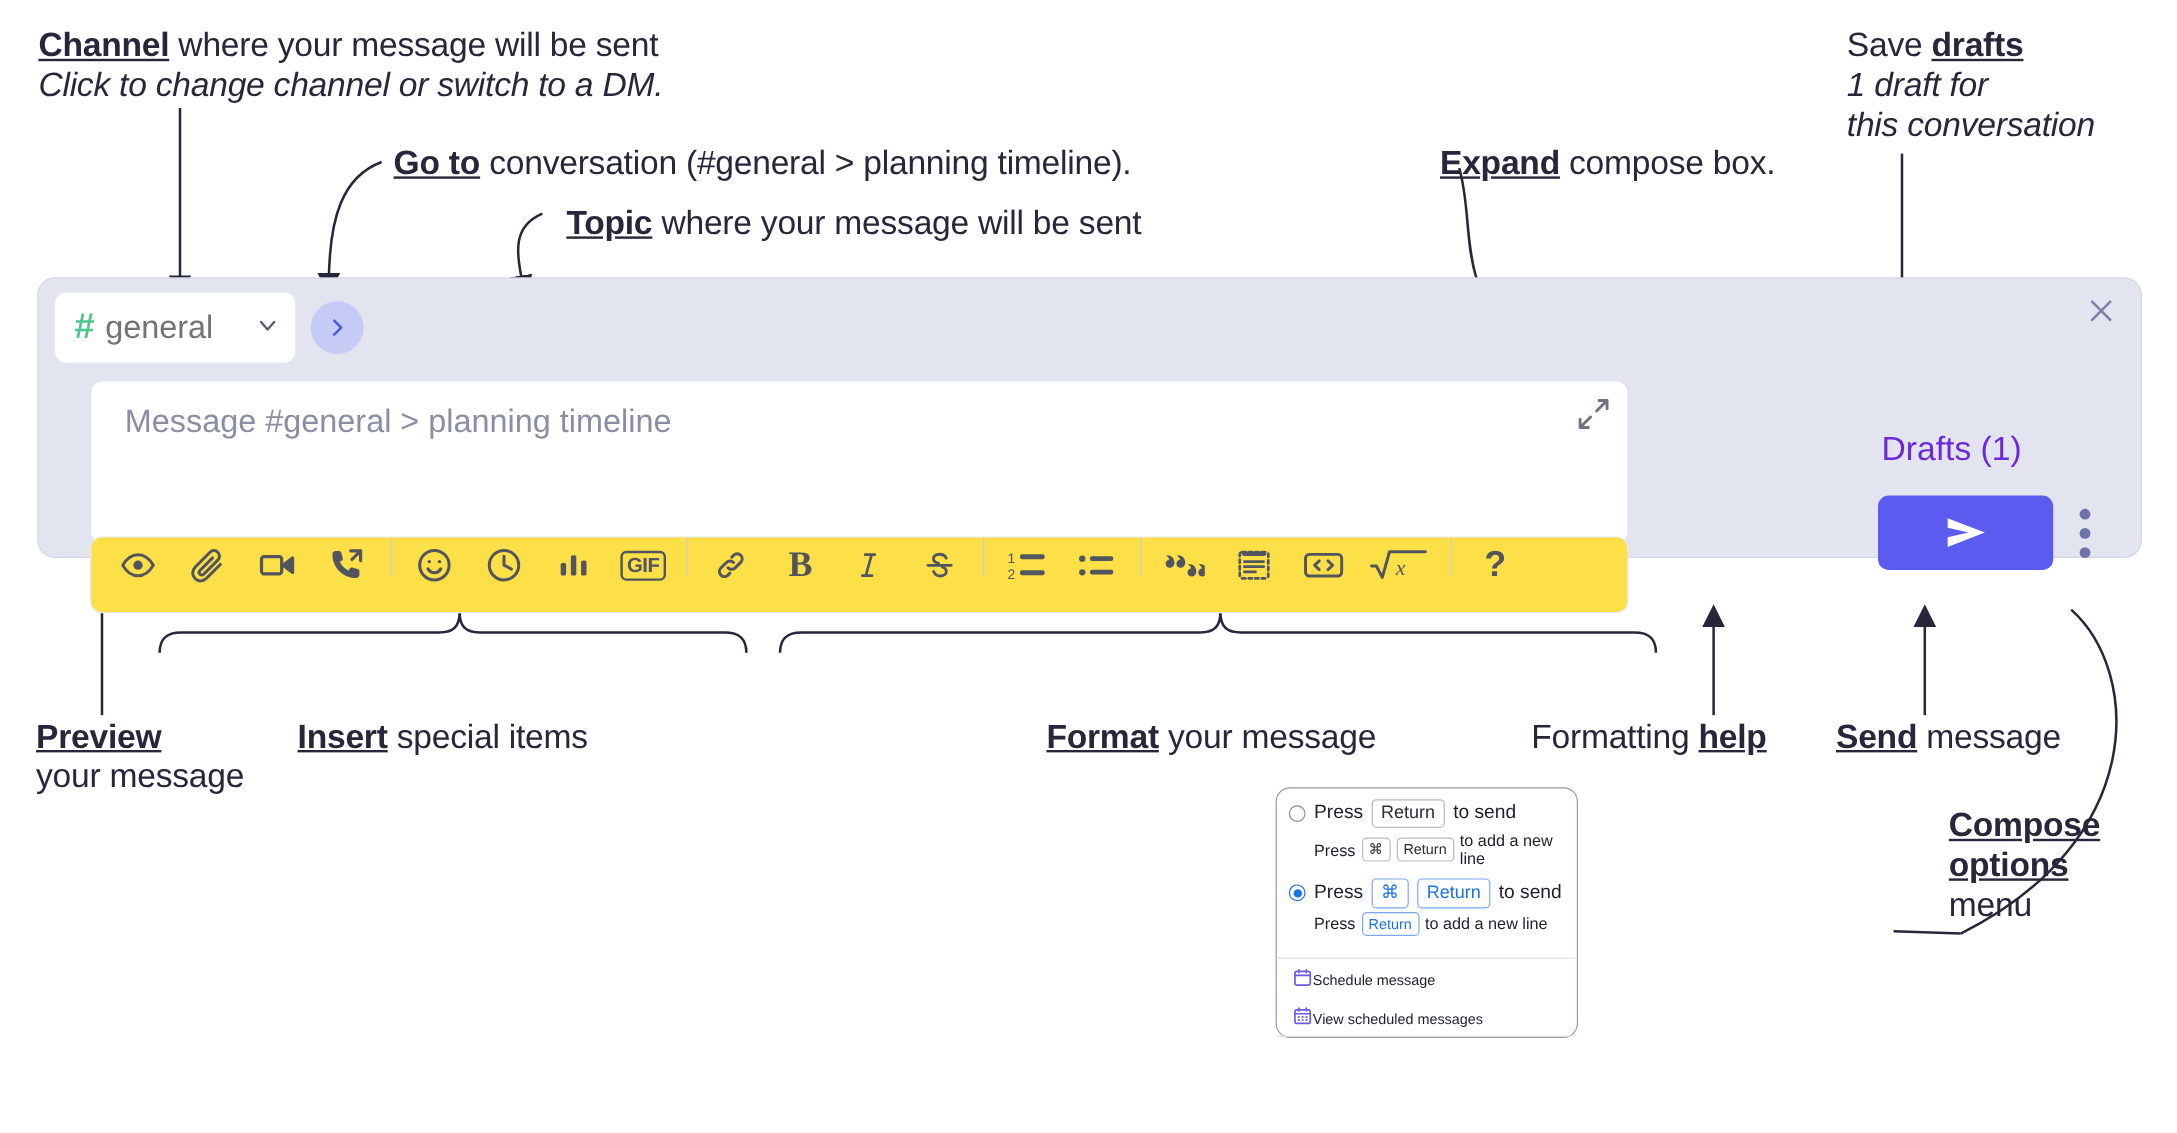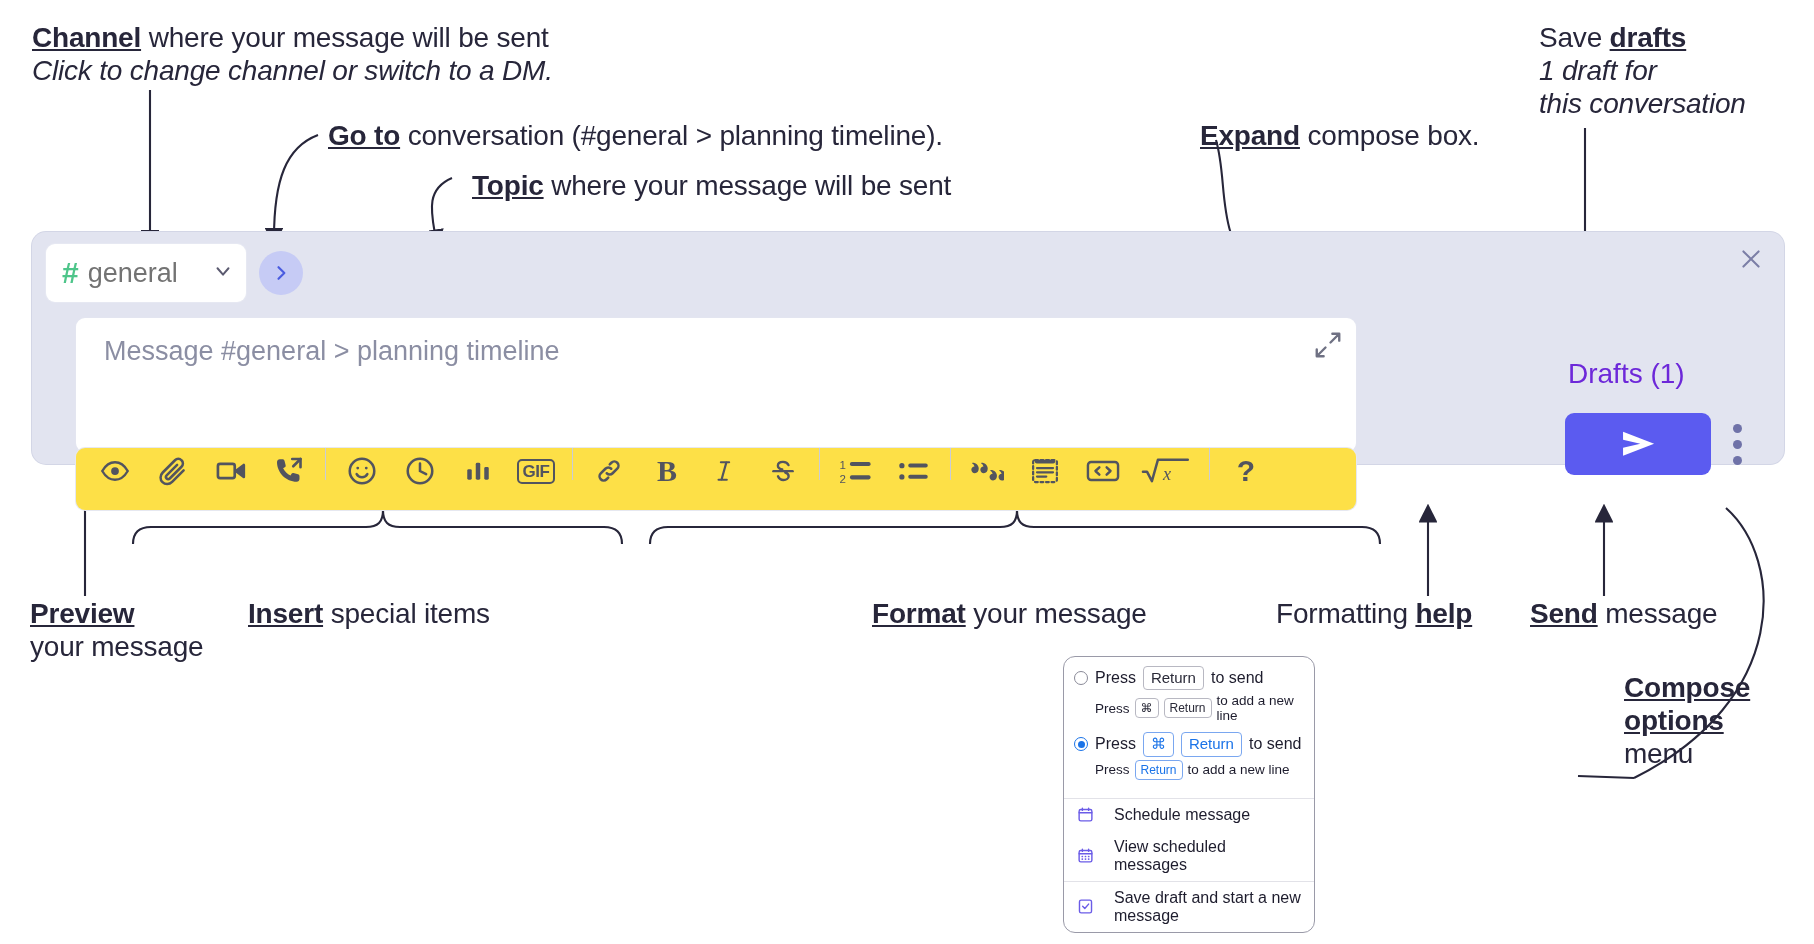--- a/index.html
+++ b/index.html
@@ -172,22 +172,22 @@
   .key {
     border: 1px solid #b8b8c2; border-radius: 4px;
     padding: 1px 6px; font-size: 13px; line-height: 1.35;
     display: inline-block; background: #fff; color: #2a2a38;
   }
   .key.sm { font-size: 12px; padding: 1px 5px; }
   .key.blue { border-color: #7aa7f0; color: #1a73e8; }
   .key.big { font-size: 15px; padding: 1px 7px; }
   .menu-div { height: 1px; background: #e2e2e8; }
   .menu-item {
-    display: flex; align-items: center; gap: 20px;
-    padding: 7px 12px; font-size: 16px;
+    display: flex; align-items: flex-end; gap: 0;
+    padding: 7px 12px; font-size: 12px;
   }
   .mi-icon { width: 18px; height: 18px; color: #6b5ce7; flex: none; display:flex; align-items:center; justify-content:center; }
 </style>
 </head>
 <body>
 
 <div id="root">
 
   <svg id="lines" viewBox="0 0 1814 944">
     <defs>
@@ -556,24 +556,15 @@
           <rect x="3" y="5" width="18" height="16" rx="2.4"></rect>
           <path d="M3 9.6 L21 9.6 M7.6 3 L7.6 6.2 M16.4 3 L16.4 6.2"></path>
           <path d="M7.4 13.4 L7.6 13.4 M11.9 13.4 L12.1 13.4 M16.4 13.4 L16.6 13.4 M7.4 17 L7.6 17 M11.9 17 L12.1 17 M16.4 17 L16.6 17" stroke-width="2.4"></path>
         </svg>
       </span>
       <span>View scheduled messages</span>
     </div>
 
     <div class="menu-div"></div>
 
-    <div class="menu-item">
-      <span class="mi-icon">
-        <svg width="17" height="17" viewBox="0 0 24 24" fill="none" stroke="currentColor" stroke-width="2" stroke-linecap="round" stroke-linejoin="round">
-          <rect x="3.5" y="3" width="17" height="18" rx="2.4"></rect>
-          <path d="M8 11.8 L11 14.8 L16.4 8.6"></path>
-        </svg>
-      </span>
-      <span>Save draft and start a new message</span>
-    </div>
   </div>
 
 </div>
 
 </body></html>

